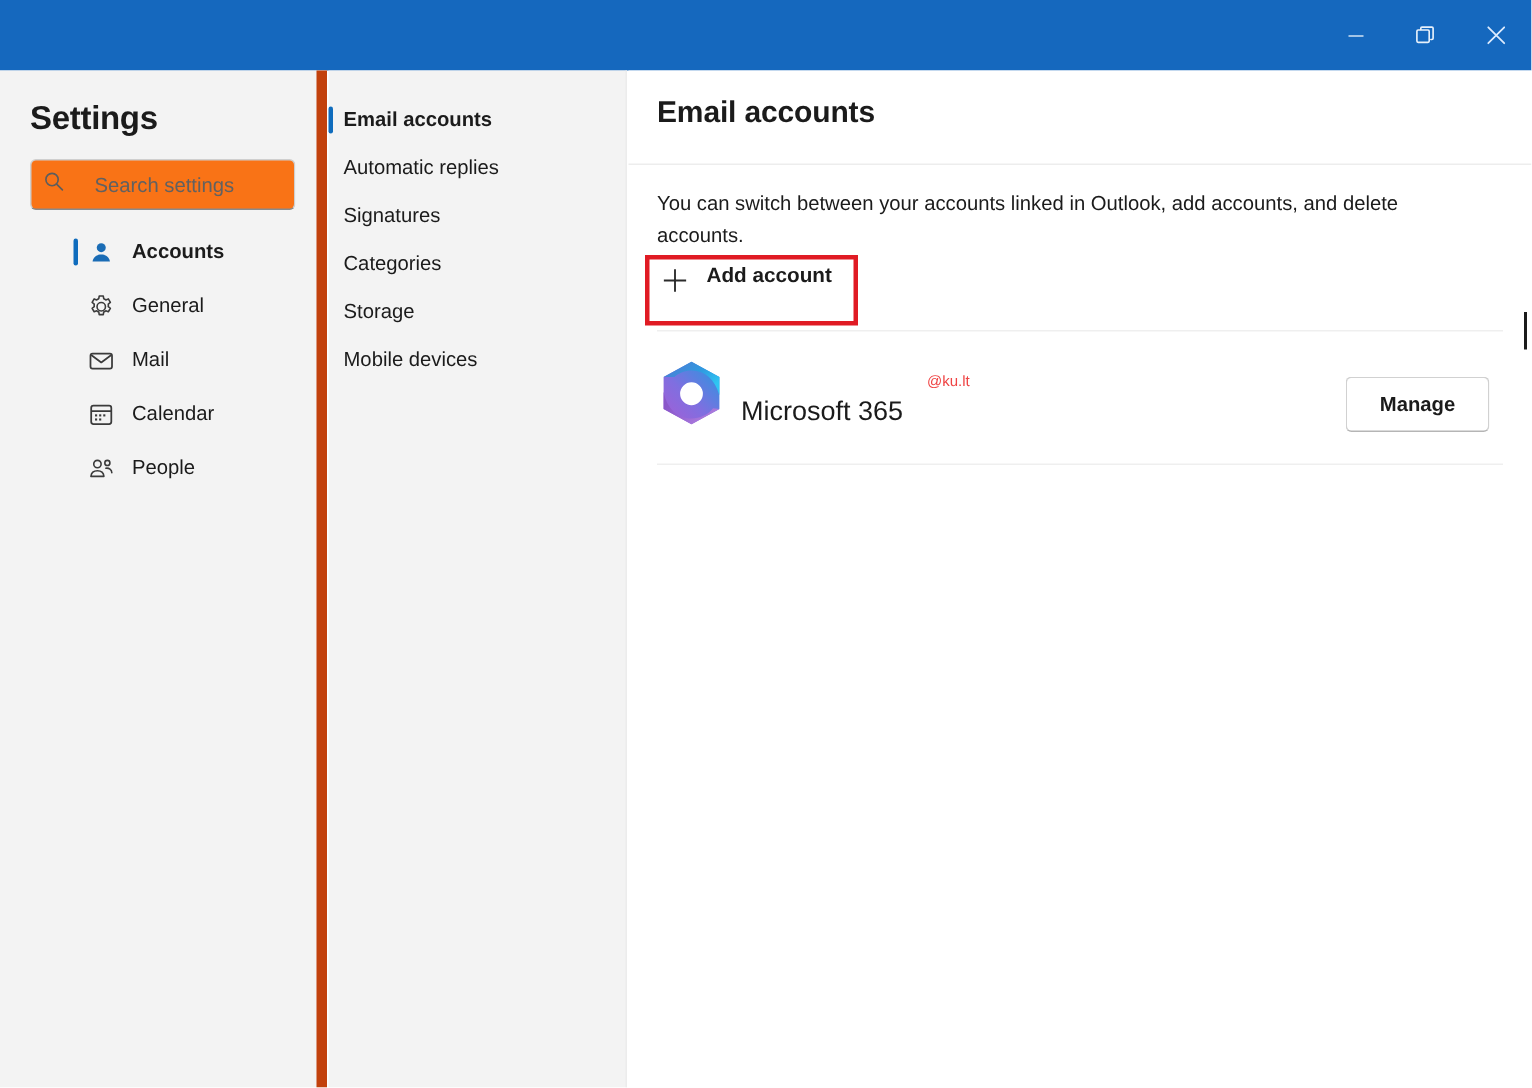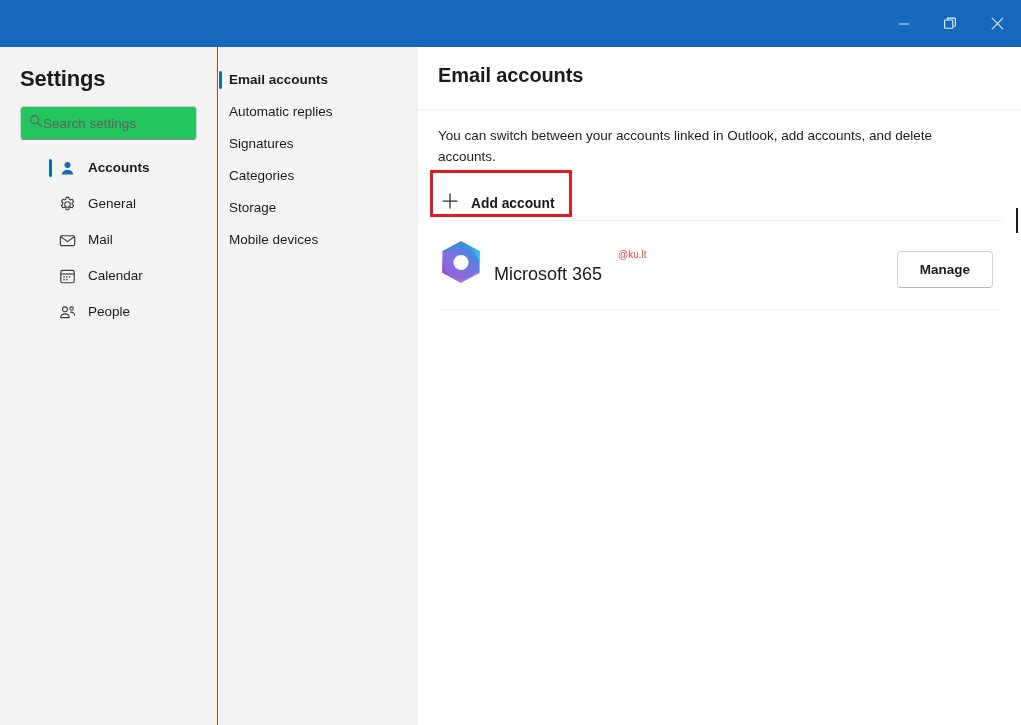--- a/index.html
+++ b/index.html
@@ -39,42 +39,42 @@
     cursor: default;
   }
   .win-btn svg { display: block; }
 
   
   .sidebar {
     position: absolute;
     left: 0; top: 47px;
     width: 218px; height: 678px;
     background: #f3f3f3;
-    border-right: 1px solid #c2410c;
+    border-right: 7px solid #c2410c;
   }
   .settings-title {
     position: absolute;
     left: 20px; top: 19px;
     font-size: 22px;
     font-weight: 600;
     color: #1b1b1b;
     letter-spacing: -0.2px;
   }
   .search-wrap {
     position: absolute;
     left: 20px; top: 59px;
     width: 177px; height: 32px;
-    background: #22c55e;
+    background: #f97316;
     border: 1px solid #cfcfcf;
     border-bottom-color: #8a8a8a;
     border-radius: 4px;
     display: flex;
     align-items: center;
     padding: 16px 8px;
-    gap: 0;
+    gap: 20px;
   }
   .search-wrap svg { flex: 0 0 auto; }
   .search-input {
     border: none;
     outline: none;
     background: transparent;
     font-family: "Liberation Sans", sans-serif;
     font-size: 13.5px;
     color: #1b1b1b;
     width: 100%;
@@ -173,21 +173,21 @@
     font-size: 13.5px;
     line-height: 21px;
     color: #1b1b1b;
   }
 
   .add-account-btn {
     position: absolute;
     left: 19px; top: 130px;
     height: 34px;
     display: inline-flex;
-    align-items: flex-end;
+    align-items: flex-start;
     gap: 11px;
     padding: 0 8px 0 2px;
     background: transparent;
     border: none;
     cursor: default;
     font-family: "Liberation Sans", sans-serif;
   }
   .add-account-btn .plus { width: 20px; height: 20px; display: block; }
   .add-account-btn .lbl {
     font-size: 13.8px;

